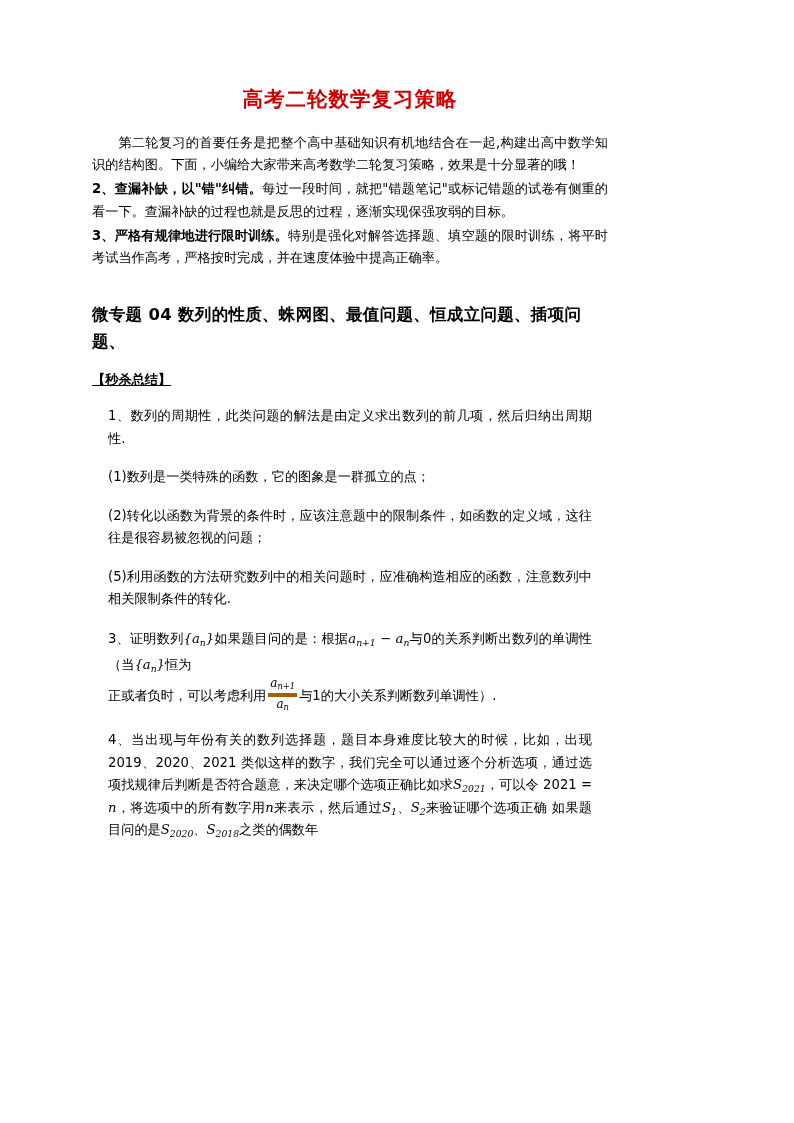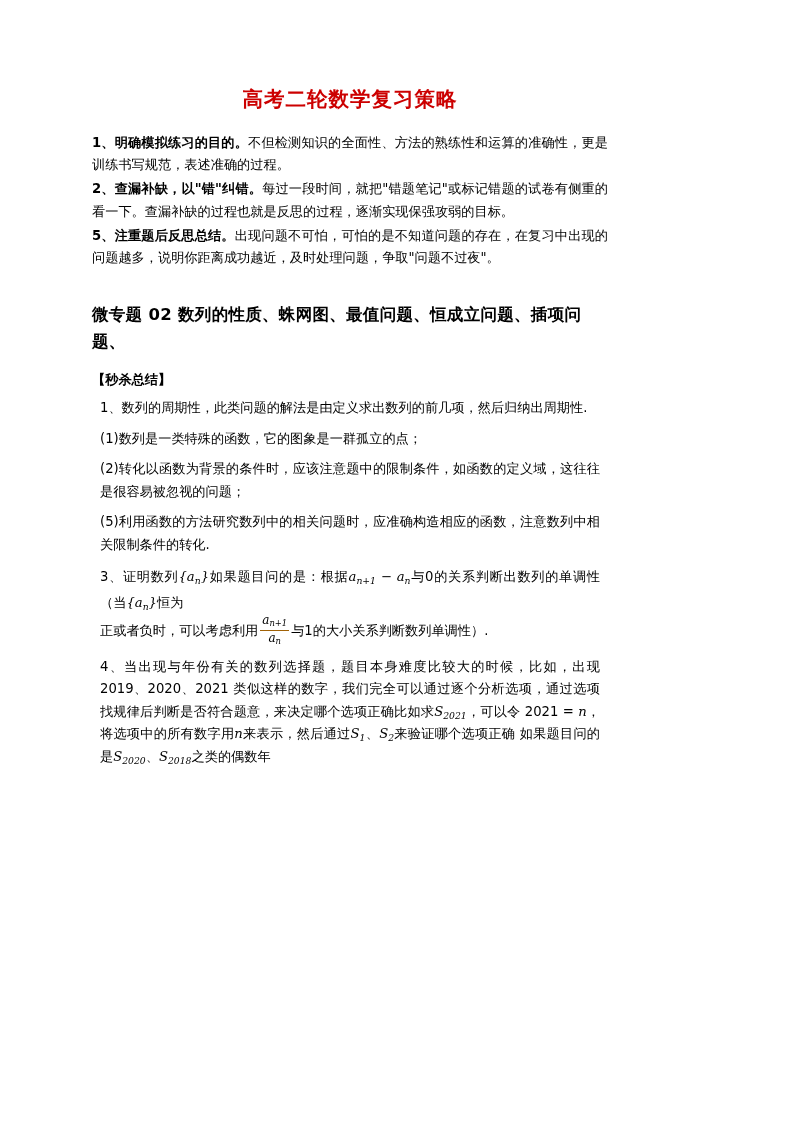--- a/index.html
+++ b/index.html
@@ -58,26 +58,27 @@
     margin: 14px 0 10px 0;
     letter-spacing: 0.3px;
   }
   .section-title .line1 { display: block; text-align: left; }
   .section-title .line2 { display: block; text-align: center; }
 
   .subhead {
     font-size: 13.2px;
     font-weight: bold;
     margin: 16px 0 2px 0;
+    text-decoration: underline;
   }
   .list-para {
     font-size: 13.2px;
     line-height: 1.7;
     text-align: justify;
-    margin: 8px;
+    margin: 16px;
   }
   .list-para.wide {
     line-height: 1.95;
   }
   .math-i {
     font-family: "DejaVu Serif", "Liberation Serif", serif;
     font-style: italic;
   }
   sub {
     font-size: 0.7em;
@@ -90,53 +91,53 @@
     font-family: "DejaVu Serif", "Liberation Serif", serif;
     font-style: italic;
     font-size: 12px;
     line-height: 1.12;
     margin: 0 2px;
     position: relative;
     top: -1px;
   }
   .frac .num {
     display: block;
-    border-bottom: 1px solid #a16207;
+    border-bottom: 4px solid #a16207;
     padding: 0 2px 1px 2px;
   }
   .frac .den {
     display: block;
     padding: 1px 2px 0 2px;
   }
   .serif-it {
     font-family: "DejaVu Serif", "Liberation Serif", serif;
     font-style: italic;
   }
 </style>
 </head>
 <body>
 
 <div class="page">
 
   <h1 class="doc-title">高考二轮数学复习策略</h1>
 
+  <p class="para indent">第二轮复习的首要任务是把整个高中基础知识有机地结合在一起,构建出高中数学知识的结构图。下面，小编给大家带来高考数学二轮复习策略，效果是十分显著的哦！</p>
 
-  <p class="para bold-lead"><span>1、明确模拟练习的目的。</span><span class="normal">不但检测知识的全面性、方法的熟练性和运算的准确性，更是训练书写规范，表述准确的过程。</span></p>
 
   <p class="para bold-lead"><span>2、查漏补缺，以"错"纠错。</span><span class="normal">每过一段时间，就把"错题笔记"或标记错题的试卷有侧重的看一下。查漏补缺的过程也就是反思的过程，逐渐实现保强攻弱的目标。</span></p>
 
+  <p class="para bold-lead"><span>3、严格有规律地进行限时训练。</span><span class="normal">特别是强化对解答选择题、填空题的限时训练，将平时考试当作高考，严格按时完成，并在速度体验中提高正确率。</span></p>
 
 
-  <p class="para bold-lead"><span>5、注重题后反思总结。</span><span class="normal">出现问题不可怕，可怕的是不知道问题的存在，在复习中出现的问题越多，说明你距离成功越近，及时处理问题，争取"问题不过夜"。</span></p>
 
 
   <div class="gap-block"></div>
 
   <div class="section-title">
-    <span class="line1">微专题 02 数列的性质、蛛网图、最值问题、恒成立问题、插项问题、</span>
+    <span class="line1">微专题 04 数列的性质、蛛网图、最值问题、恒成立问题、插项问题、</span>
   </div>
 
   <div class="subhead">【秒杀总结】</div>
 
   <p class="list-para">1、数列的周期性，此类问题的解法是由定义求出数列的前几项，然后归纳出周期性.</p>
   <p class="list-para">(1)数列是一类特殊的函数，它的图象是一群孤立的点；</p>
   <p class="list-para">(2)转化以函数为背景的条件时，应该注意题中的限制条件，如函数的定义域，这往往是很容易被忽视的问题；</p>
   <p class="list-para">(5)利用函数的方法研究数列中的相关问题时，应准确构造相应的函数，注意数列中相关限制条件的转化.</p>
 
   <p class="list-para wide">

